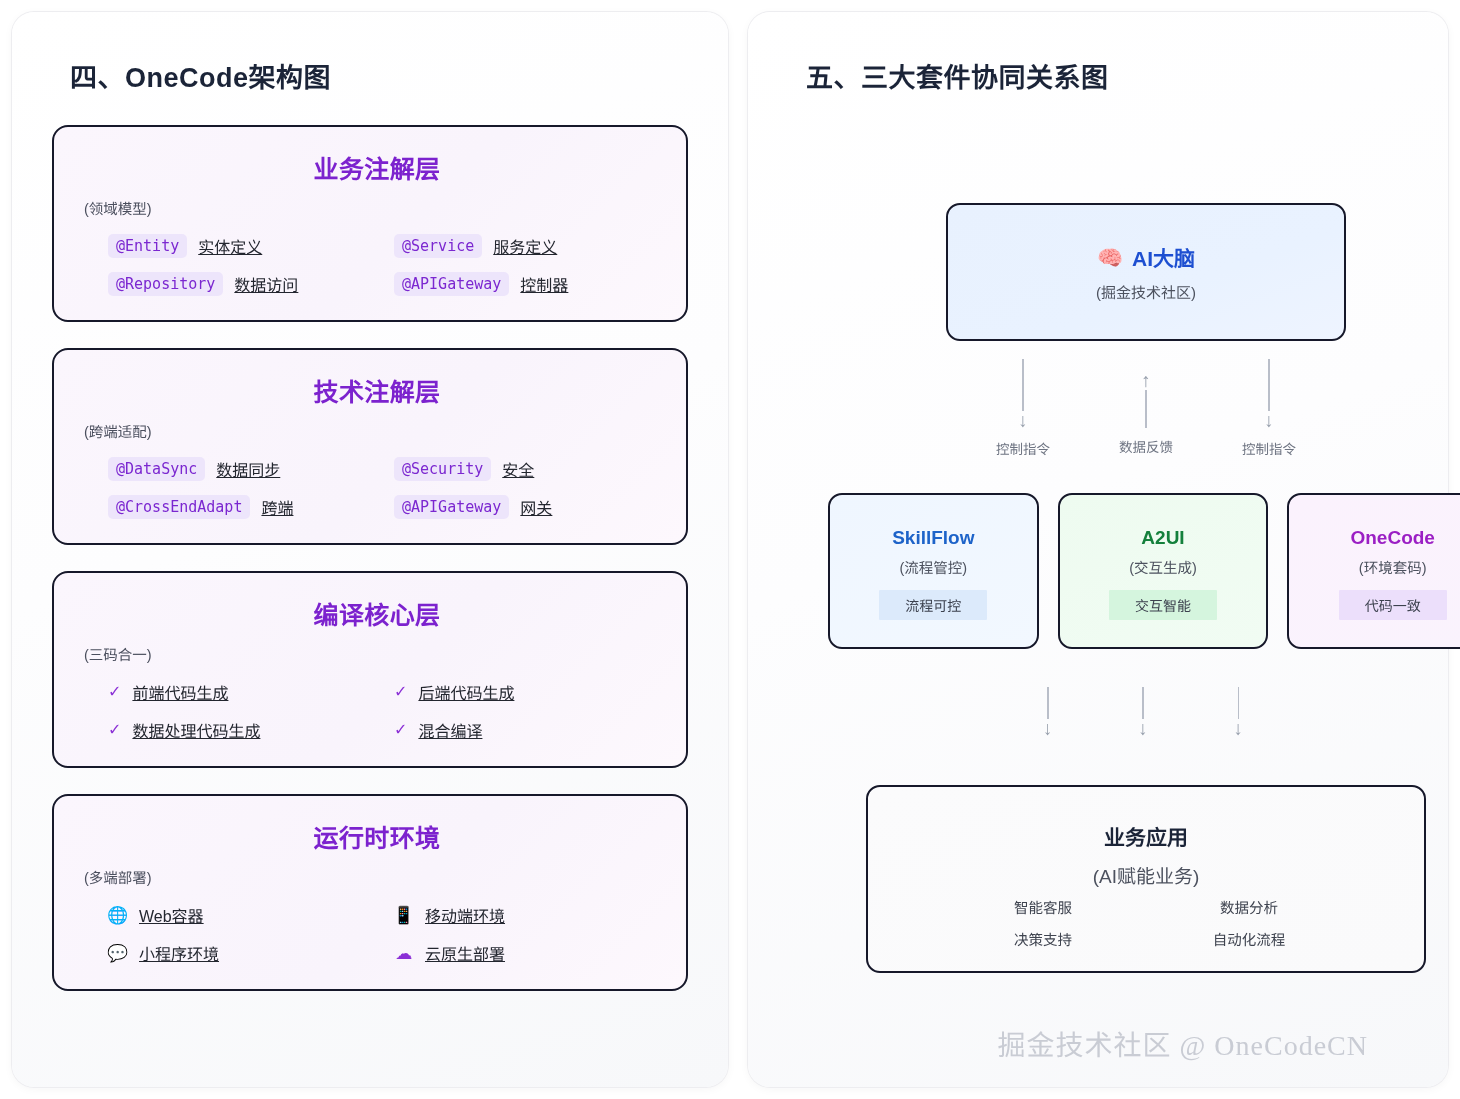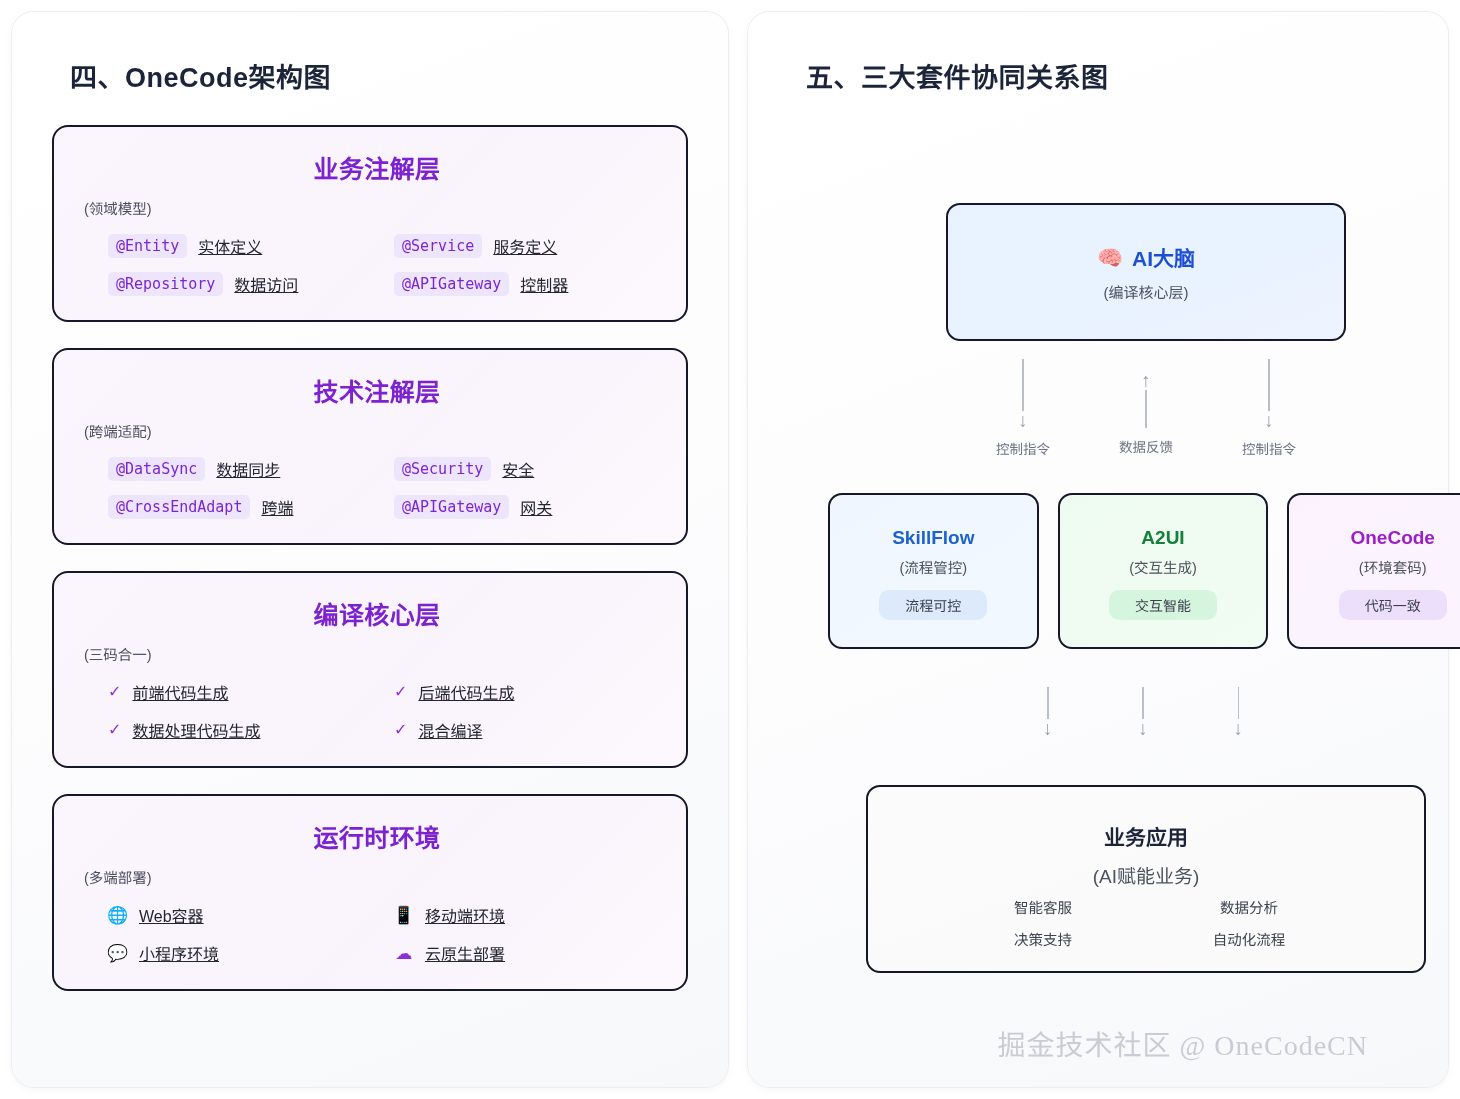--- a/index.html
+++ b/index.html
@@ -133,21 +133,21 @@
     border:2px solid #16182a;
     border-radius:14px;
     box-sizing:border-box;
     display:flex;flex-direction:column;align-items:center;justify-content:center;
     padding-top:4px;
   }
   .suite-name{font-size:19px;font-weight:700;margin-bottom:7px;}
   .suite-sub{font-size:14.5px;color:#4d525f;margin-bottom:13px;}
   .suite-badge{
     font-size:14px;color:#3c414e;
-    padding:5px 26px;border-radius:10px;text-align:right;
+    padding:5px 26px;border-radius:1px;text-align:right;
   }
   .s-skillflow{background:linear-gradient(150deg,#eff6ff 0%,#f2f8ff 100%);}
   .s-skillflow .suite-name{color:#1d63c9;}
   .s-skillflow .suite-badge{background:#dceafb;}
   .s-a2ui{background:linear-gradient(150deg,#eefbf0 0%,#f1fcf3 100%);}
   .s-a2ui .suite-name{color:#14803c;}
   .s-a2ui .suite-badge{background:#d5f5de;}
   .s-onecode{background:linear-gradient(150deg,#fbf2fd 0%,#faf3fd 100%);}
   .s-onecode .suite-name{color:#9b1fc4;}
   .s-onecode .suite-badge{background:#ecdffb;}
@@ -304,21 +304,21 @@
   <section class="panel panel-right">
     <h1 class="panel-title">五、三大套件协同关系图</h1>
 
     <div class="diagram">
 
       <div class="node node-ai">
         <div class="ai-head">
           <span class="brain-icon">🧠</span>
           <span>AI大脑</span>
         </div>
-        <div class="node-sub">(编译核心层)</div>
+        <div class="node-sub">(掘金技术社区)</div>
       </div>
 
       <div class="arrow-band" id="arrow-band">
           <div class="arrow-col" style="left: 22px; padding-top: 6px;">
             <div class="arr-line" style="height: 52px;"></div>
             <div class="arr-head">↓</div>
             <div class="arr-label">控制指令</div>
           </div>
           <div class="arrow-col" style="left: 145px; padding-top: 18px;">
             <div class="arr-head">↑</div>

